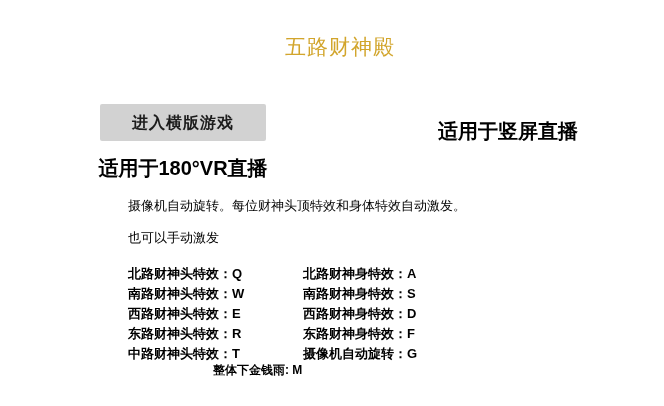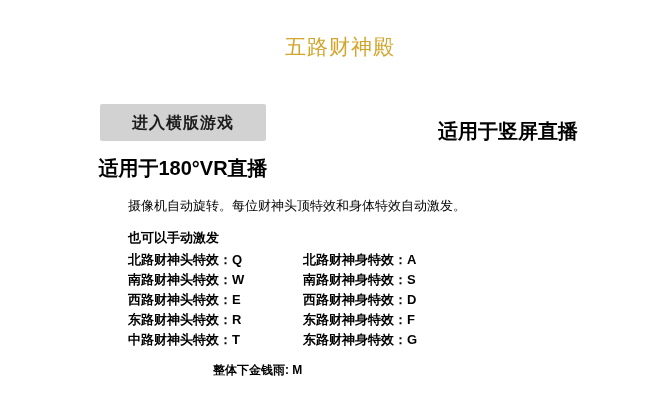--- a/index.html
+++ b/index.html
@@ -74,22 +74,22 @@
   .manual-block{
     position:absolute;
     left:128px;
     top:228px;
     font-size:13px;
     font-weight:700;
     line-height:20px;
     color:var(--text);
   }
   .manual-heading{
-    font-weight:700;
-    margin-bottom:2px;
+    font-weight:400;
+    margin-bottom:16px;
     white-space:nowrap;
   }
   .hotkey-table{
     display:grid;
     grid-template-columns:175px auto;
     column-gap:0;
   }
   .hotkey-cell{white-space:nowrap;}
   .footer-hotkey{
     position:absolute;
@@ -124,19 +124,19 @@
     <div class="hotkey-table">
       <div class="hotkey-cell">北路财神头特效：Q</div>
       <div class="hotkey-cell">北路财神身特效：A</div>
       <div class="hotkey-cell">南路财神头特效：W</div>
       <div class="hotkey-cell">南路财神身特效：S</div>
       <div class="hotkey-cell">西路财神头特效：E</div>
       <div class="hotkey-cell">西路财神身特效：D</div>
       <div class="hotkey-cell">东路财神头特效：R</div>
       <div class="hotkey-cell">东路财神身特效：F</div>
       <div class="hotkey-cell">中路财神头特效：T</div>
-      <div class="hotkey-cell">东路财神身特效：G</div>
+      <div class="hotkey-cell">摄像机自动旋转：G</div>
     </div>
   </div>
 
   <div class="footer-hotkey">整体下金钱雨: M</div>
 
 </div>
 
 </body></html>

